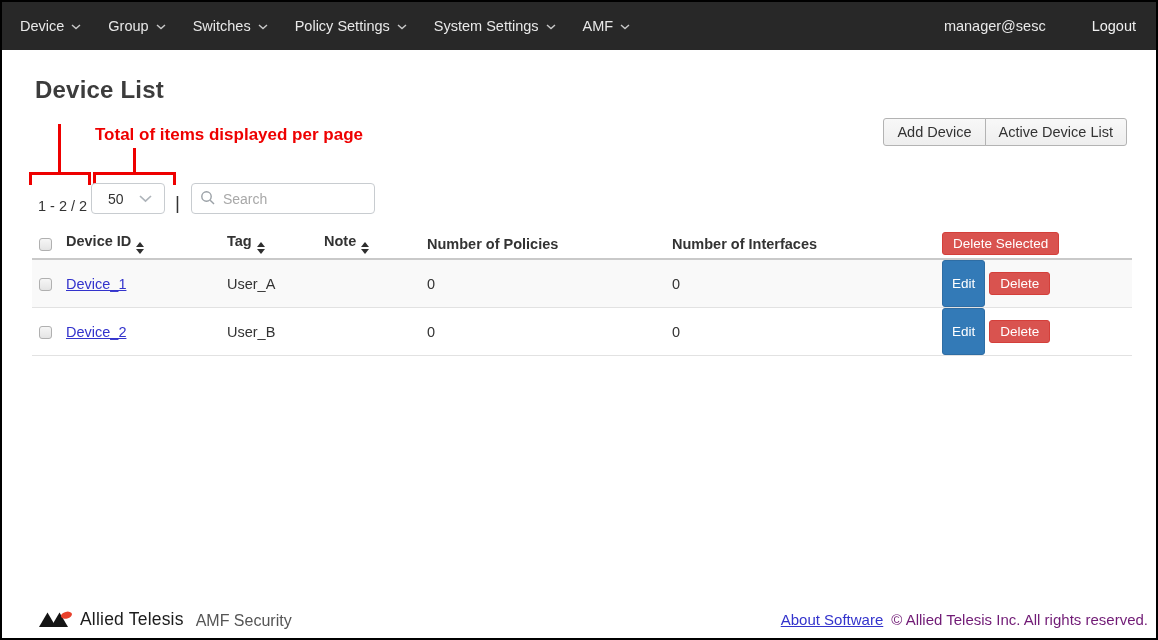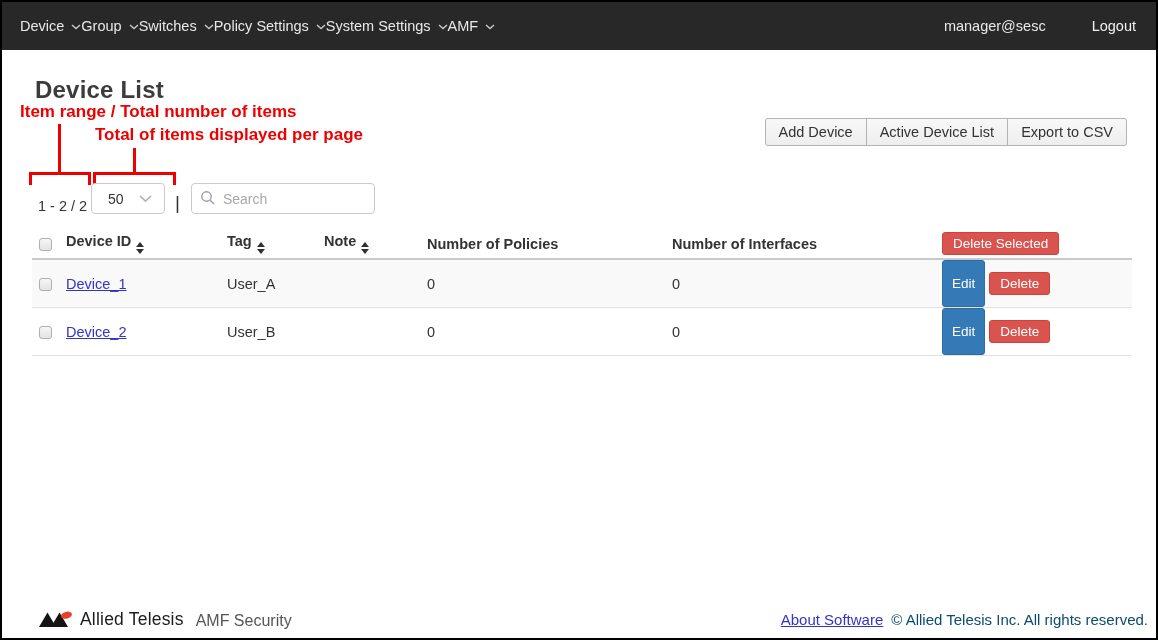--- a/index.html
+++ b/index.html
@@ -2,21 +2,21 @@
 <html><head>
 <meta charset="utf-8">
 <style>
   * { margin:0; padding:0; box-sizing:border-box; }
   html,body { width:1158px; height:640px; }
   body { font-family:"Liberation Sans", sans-serif; background:#fff; }
   .frame { position:relative; width:1158px; height:640px; border:2px solid #000; background:#fff; overflow:hidden; }
 
   
   .navbar { position:absolute; top:0; left:0; right:0; height:48px; background:#282828; display:flex; align-items:center; justify-content:space-between; padding:0 20px 0 18px; }
-  .nav-left { display:flex; align-items:center; }
+  .nav-left { display:flex; align-items:center; gap:27px; }
   .nav-item { display:flex; align-items:center; gap:7px; color:#e8e8e8; font-size:14.5px; cursor:pointer; }
   .nav-item svg { margin-top:2px; }
   .nav-right { display:flex; align-items:center; gap:46px; }
   .nav-user { color:#e8e8e8; font-size:14.5px; }
   .nav-logout { color:#f0f0f0; font-size:14.5px; cursor:pointer; }
 
   
   .page-title { position:absolute; left:33px; top:74px; font-size:24px; font-weight:600; color:#3c3c3c; letter-spacing:0.2px; }
 
   
@@ -62,21 +62,21 @@
   .btn-edit { background:#337ab7; border:1px solid #2e6da4; color:#fff; border-radius:3px; font-size:13.5px; font-family:inherit; padding:15px 9px; cursor:pointer; margin-right:0; }
   .btn-row-del { background:#d9534f; border:1px solid #d43f3a; color:#fff; border-radius:3px; font-size:13.5px; font-family:inherit; padding:3px 10px; cursor:pointer; }
 
   
   .footer { position:absolute; left:0; right:0; bottom:2px; height:34px; display:flex; align-items:center; justify-content:space-between; padding:0 8px 0 36px; background:#fff; }
   .footer-left { display:flex; align-items:center; }
   .brand-name { font-size:17.5px; color:#1c1c1c; margin-left:6px; letter-spacing:0.2px; }
   .product-name { font-size:16px; color:#555; margin-left:12px; padding-top:3px; }
   .footer-right { display:flex; align-items:center; gap:8px; font-size:15px; }
   .about-link { color:#3333cc; text-decoration:underline; cursor:pointer; }
-  .copyright { color:#0c4a6e; }
+  .copyright { color:#701a75; }
 </style>
 </head>
 <body>
 
 <div class="frame">
 
   <div class="navbar">
     <div class="nav-left">
       <div class="nav-item">
         <span>Device</span>
@@ -116,31 +116,29 @@
       </div>
     </div>
     <div class="nav-right">
       <span class="nav-user">manager@sesc</span>
       <span class="nav-logout">Logout</span>
     </div>
   </div>
 
   <div class="page-title">Device List</div>
 
-  <div class="ann ann-line1">Item range / Total number of items</div>
   <div class="ann ann-line2">Total of items displayed per page</div>
   <div class="ann-stem ann-stem1"></div>
   <div class="ann-stem ann-stem2"></div>
   <div class="ann-bracket ann-bracket1"></div>
   <div class="ann-bracket ann-bracket2"></div>
 
   <div class="btn-group">
     <button class="btn-default">Add Device</button>
     <button class="btn-default">Active Device List</button>
-    <button class="btn-default">Export to CSV</button>
   </div>
 
   <div class="controls">
     <span class="range-text">1 - 2 / 2</span>
     <div class="per-page">
       <span class="per-page-value">50</span>
       <svg width="13" height="8">
           <polyline points="1,1 6.5,6.2 12,1" fill="none" stroke="#aeb4ba" stroke-width="1.7"></polyline>
         </svg>
     </div>

